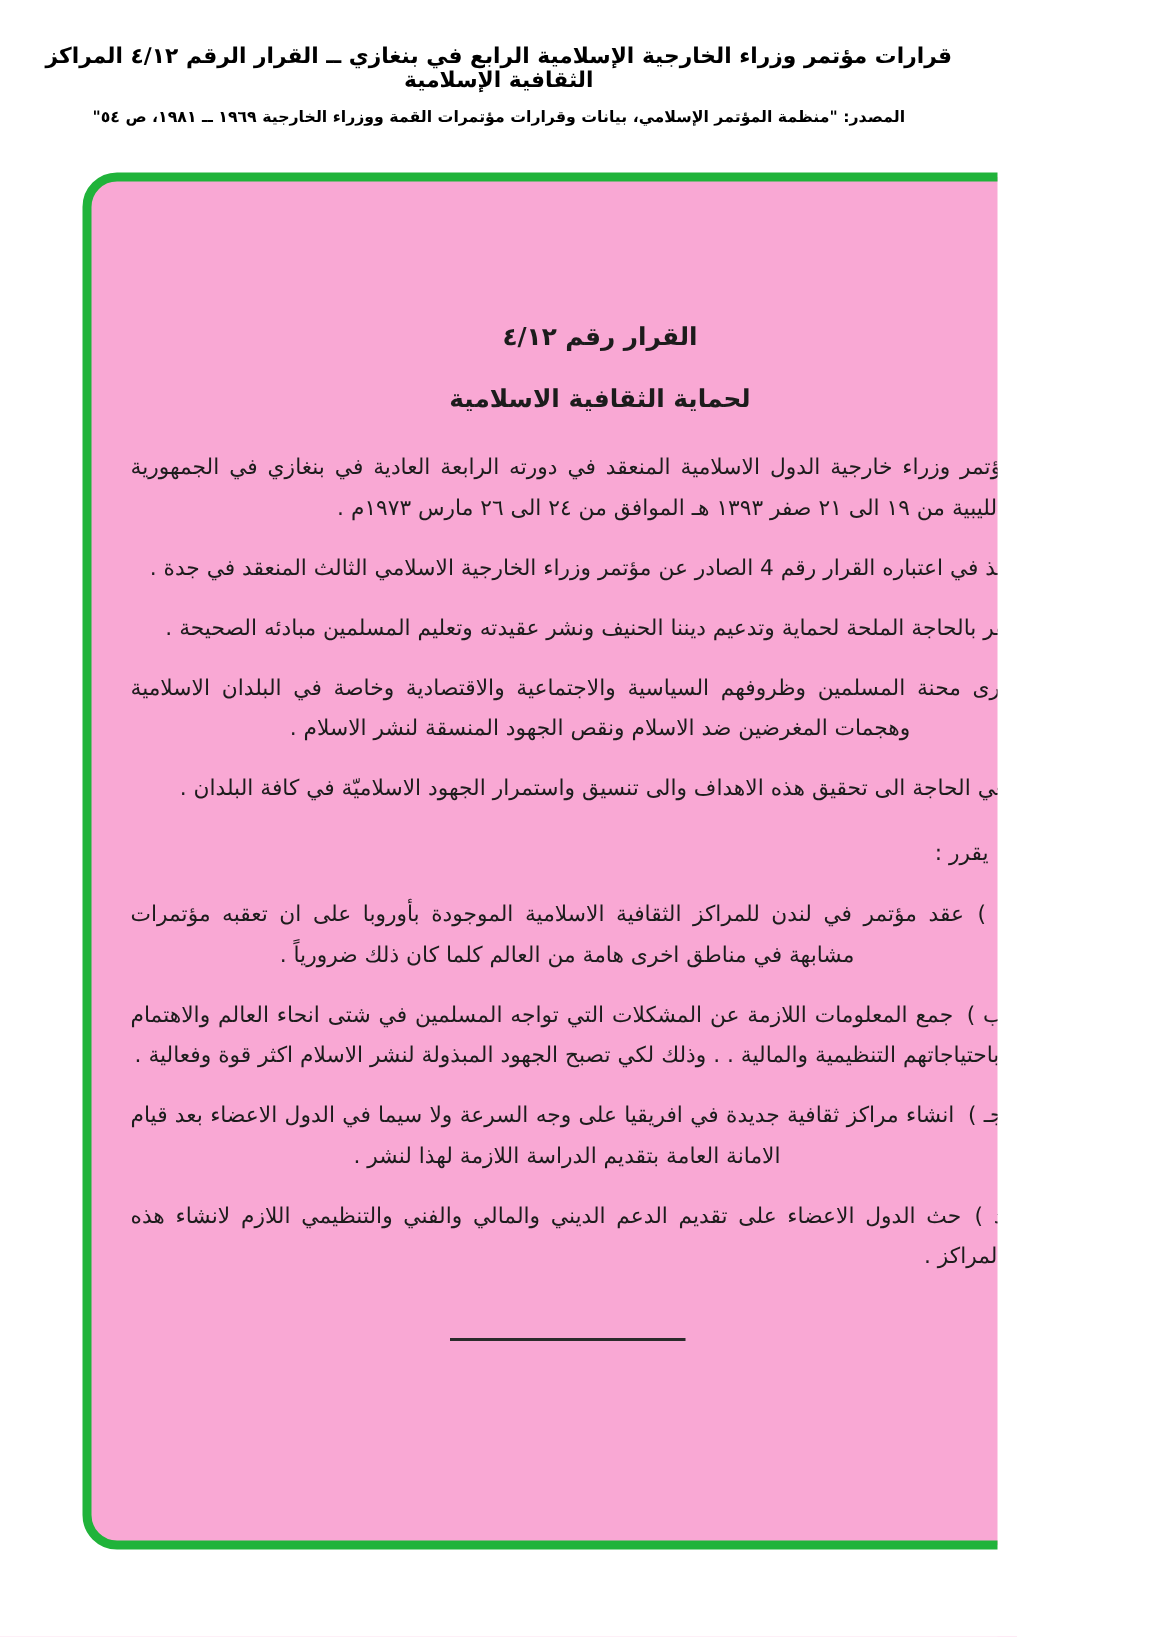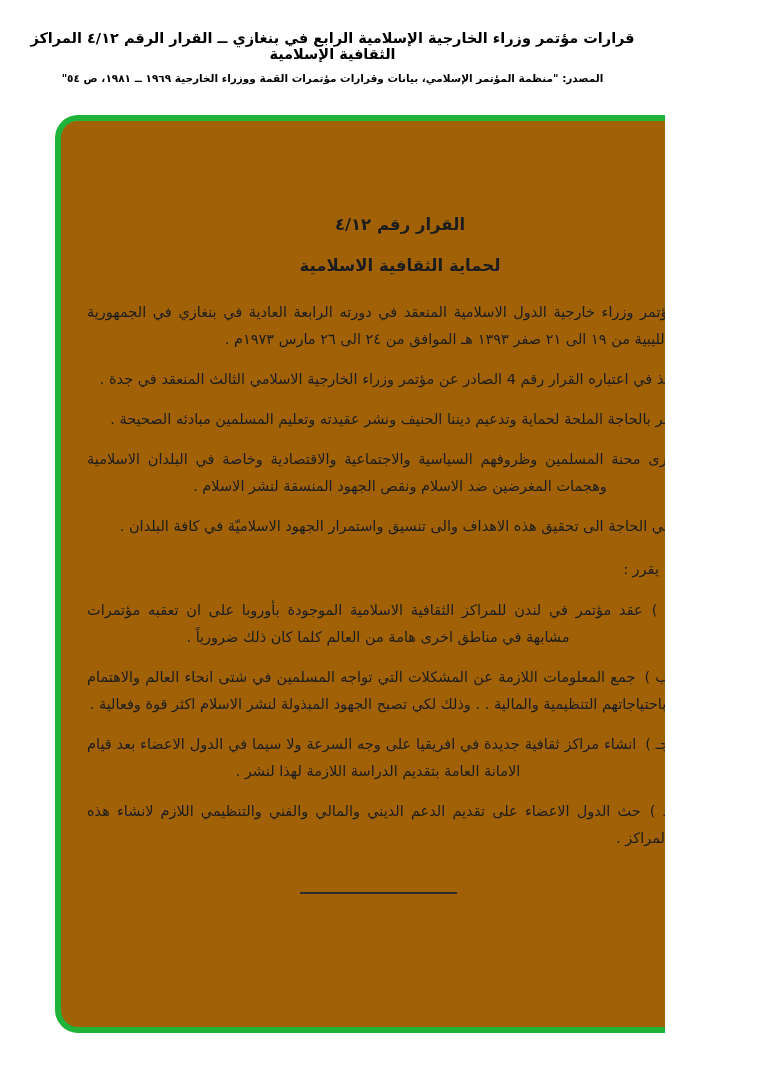--- a/index.html
+++ b/index.html
@@ -36,21 +36,21 @@
 
   
   .doc-frame {
     position: absolute;
     left: 55px;
     top: 115px;
     width: 658px;
     height: 906px;
     border: 6px solid var(--frame-color, #20b33a);
     border-radius: 23px;
-    background: #a16207;
+    background: #f9a8d4;
     box-sizing: content-box;
   }
 
   
   .doc-content {
     position: absolute;
     inset: 0;
     direction: rtl;
     padding: 90px 6px 0 26px;
     font-size: 14.5px;

